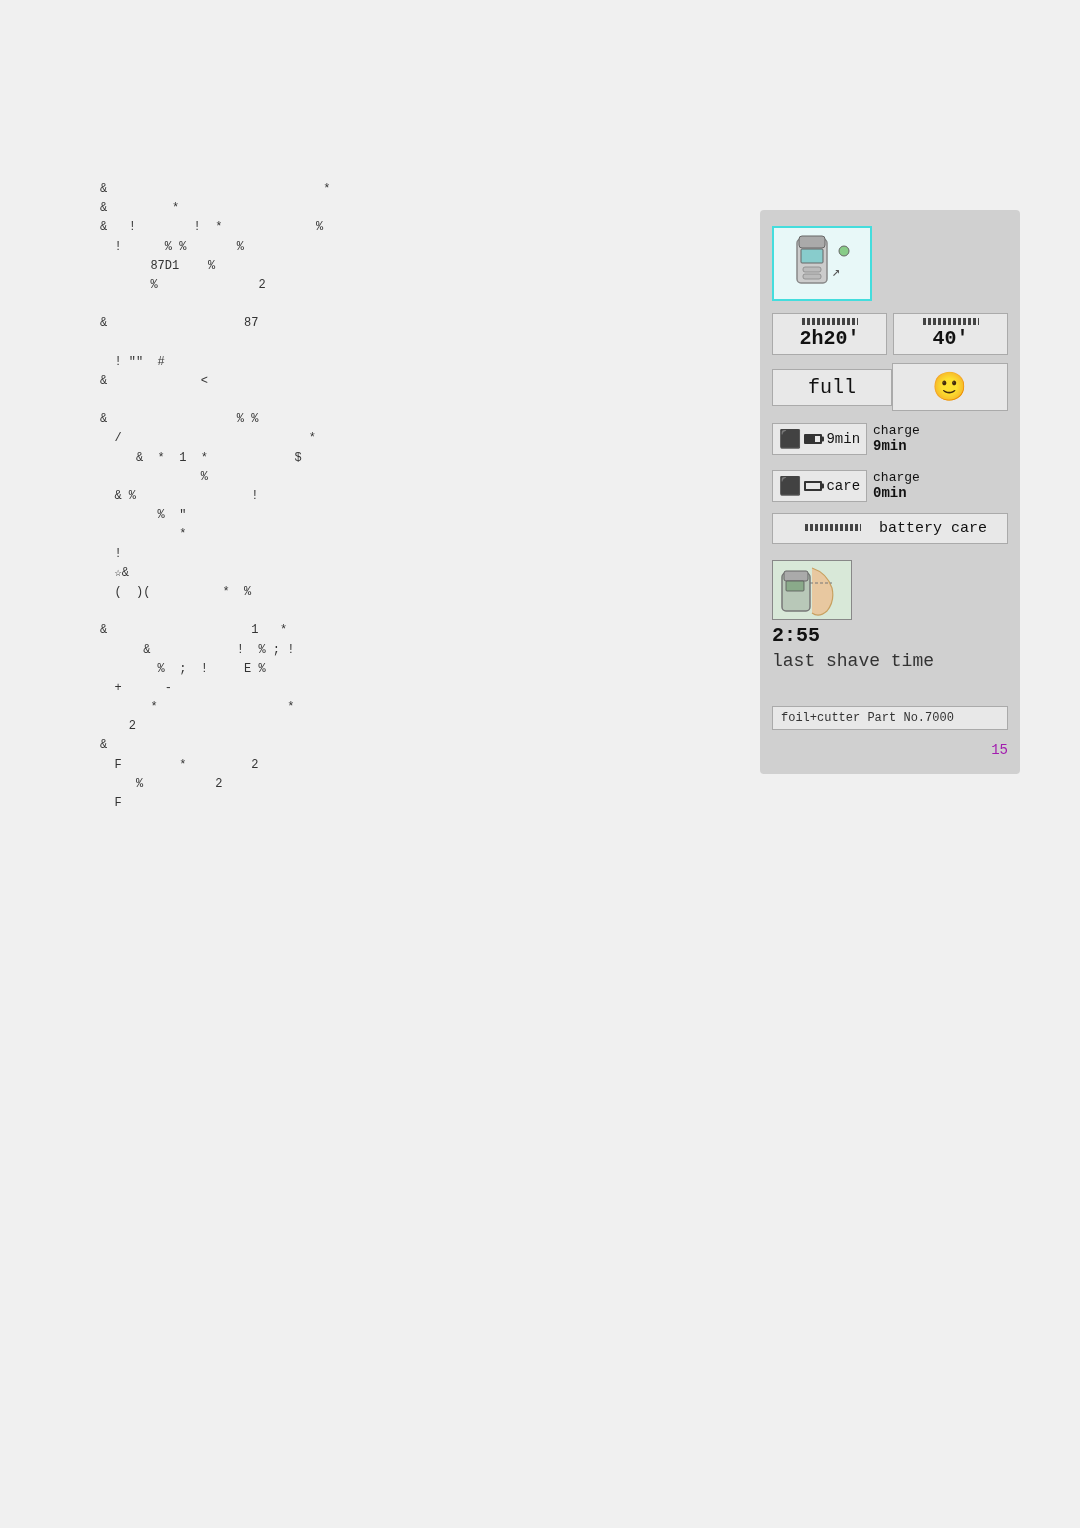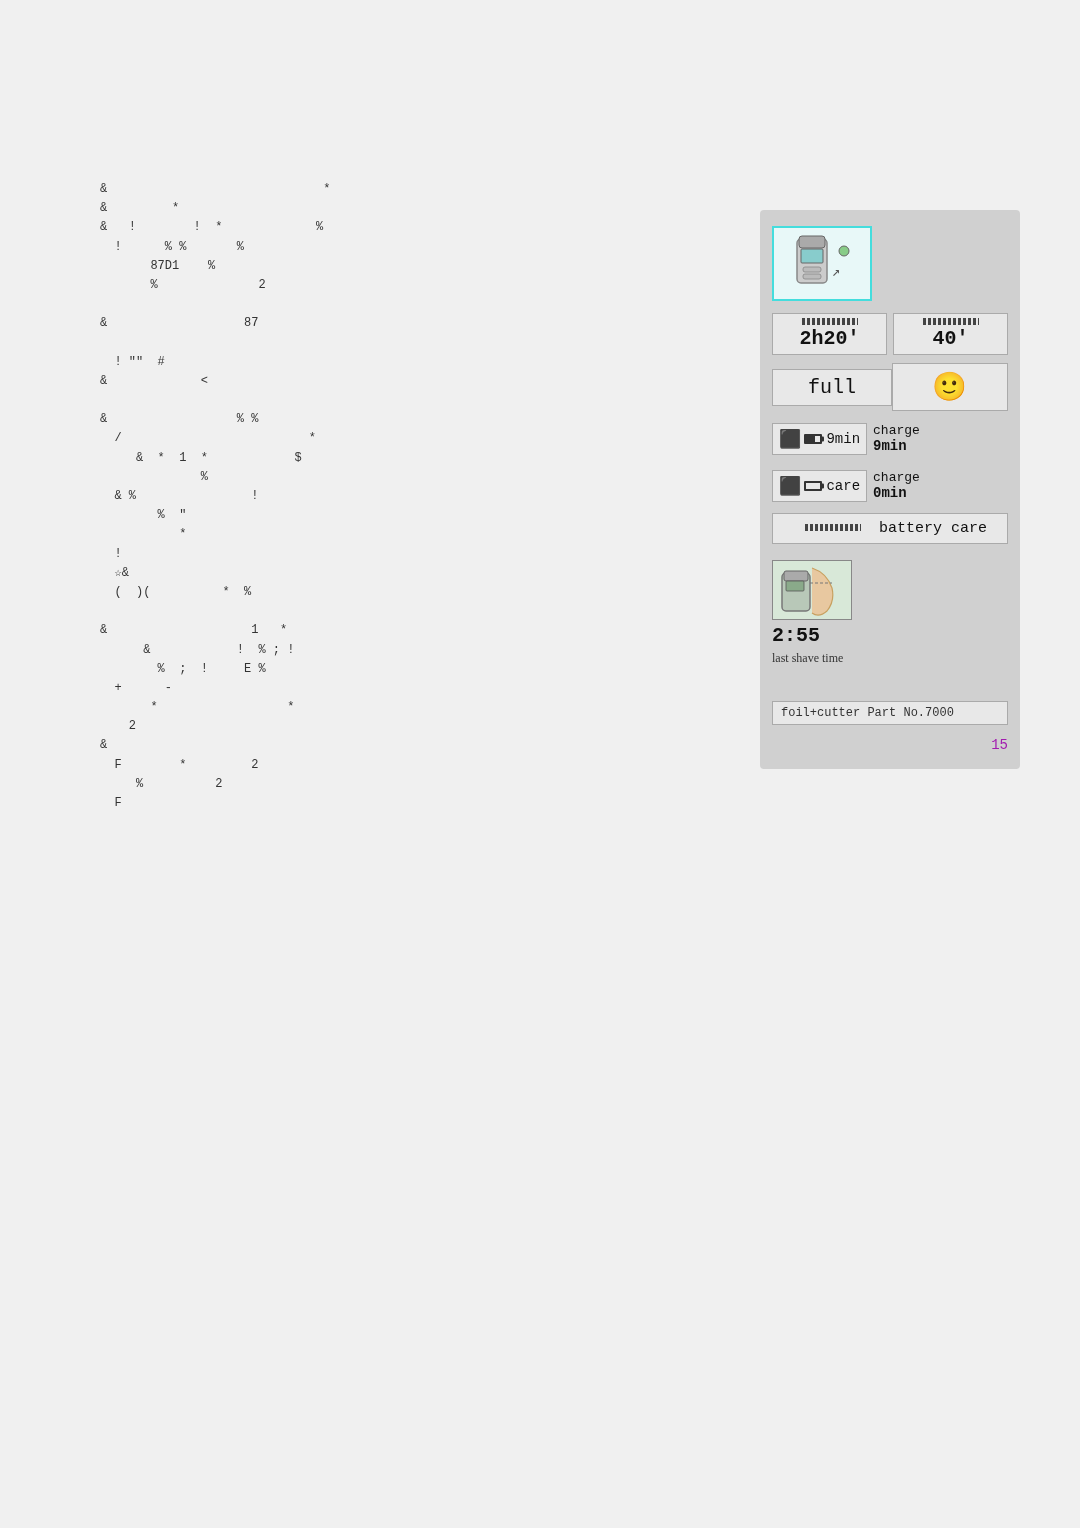--- a/index.html
+++ b/index.html
@@ -224,22 +224,22 @@
     }
 
     .shave-time {
       font-family: 'Courier New', monospace;
       font-size: 20px;
       color: #111;
       font-weight: bold;
     }
 
     .shave-label {
-      font-family: Liberation Serif, serif;
-      font-size: 12px;
+      font-family: Liberation Mono, monospace;
+      font-size: 18px;
       color: #333;
     }
 
     
     .foil-row {
       background: #e8e8e8;
       border: 1px solid #aaa;
       padding: 4px 8px;
       font-family: 'Courier New', monospace;
       font-size: 12px;

